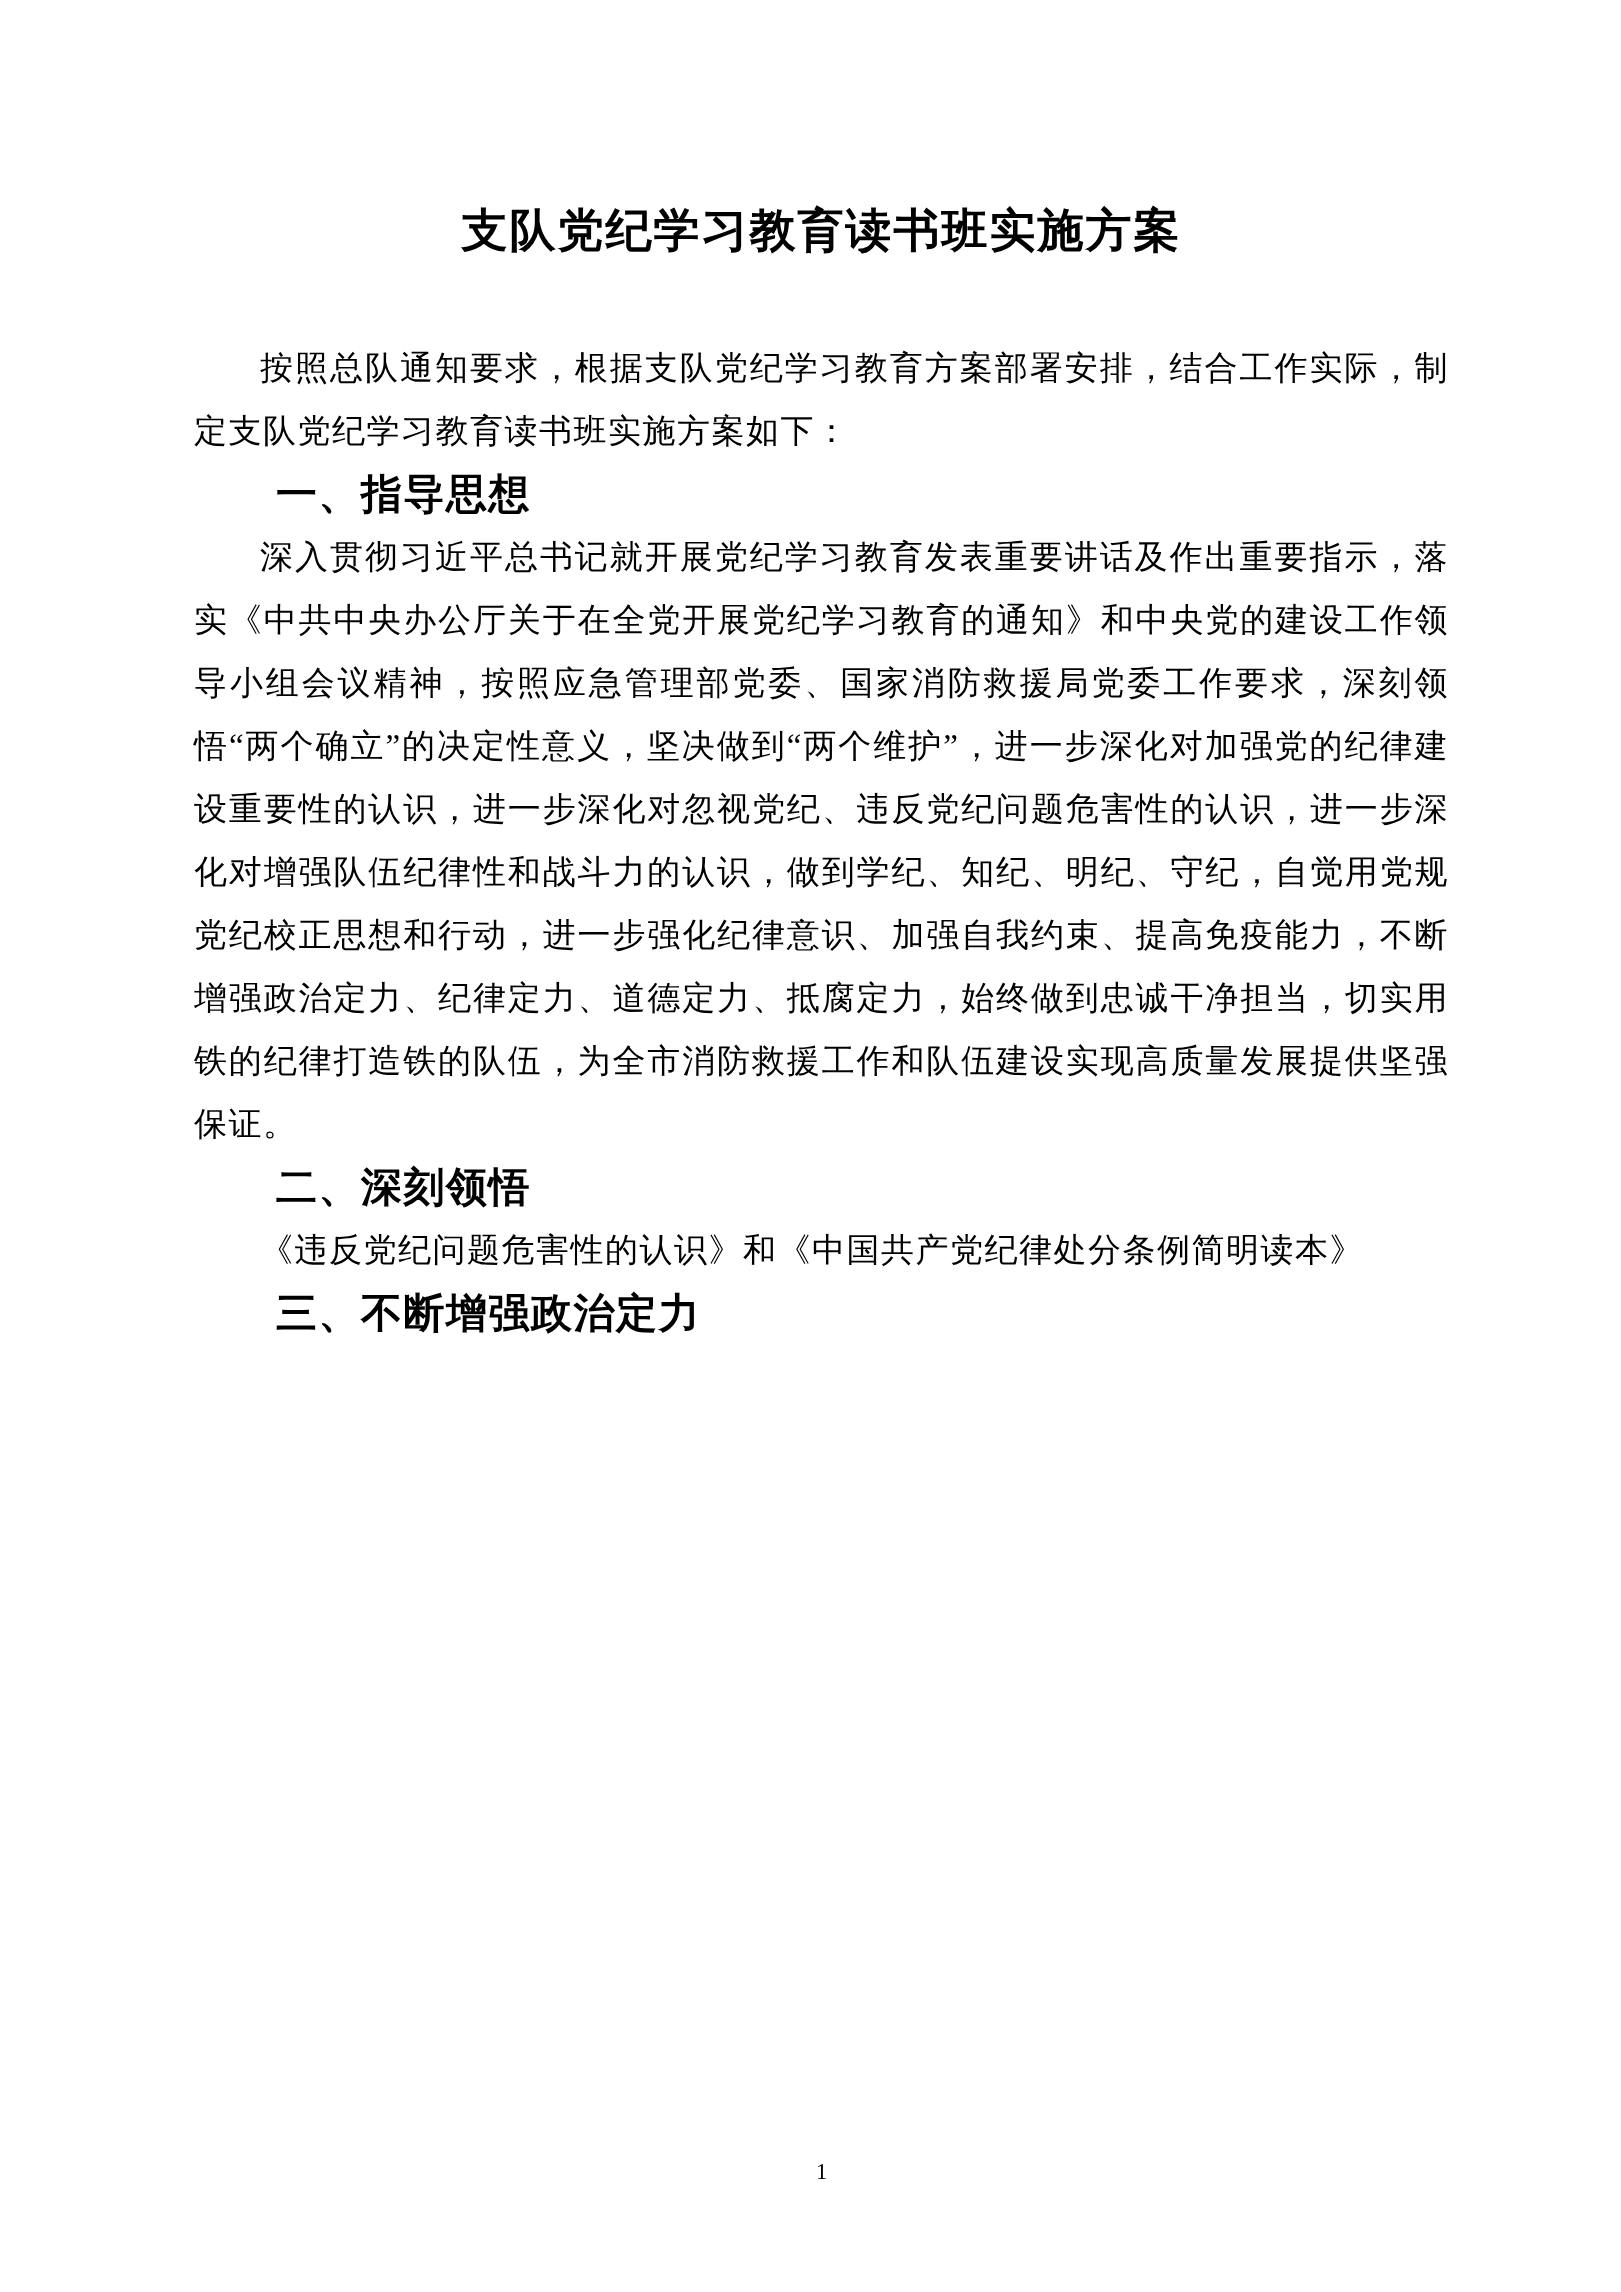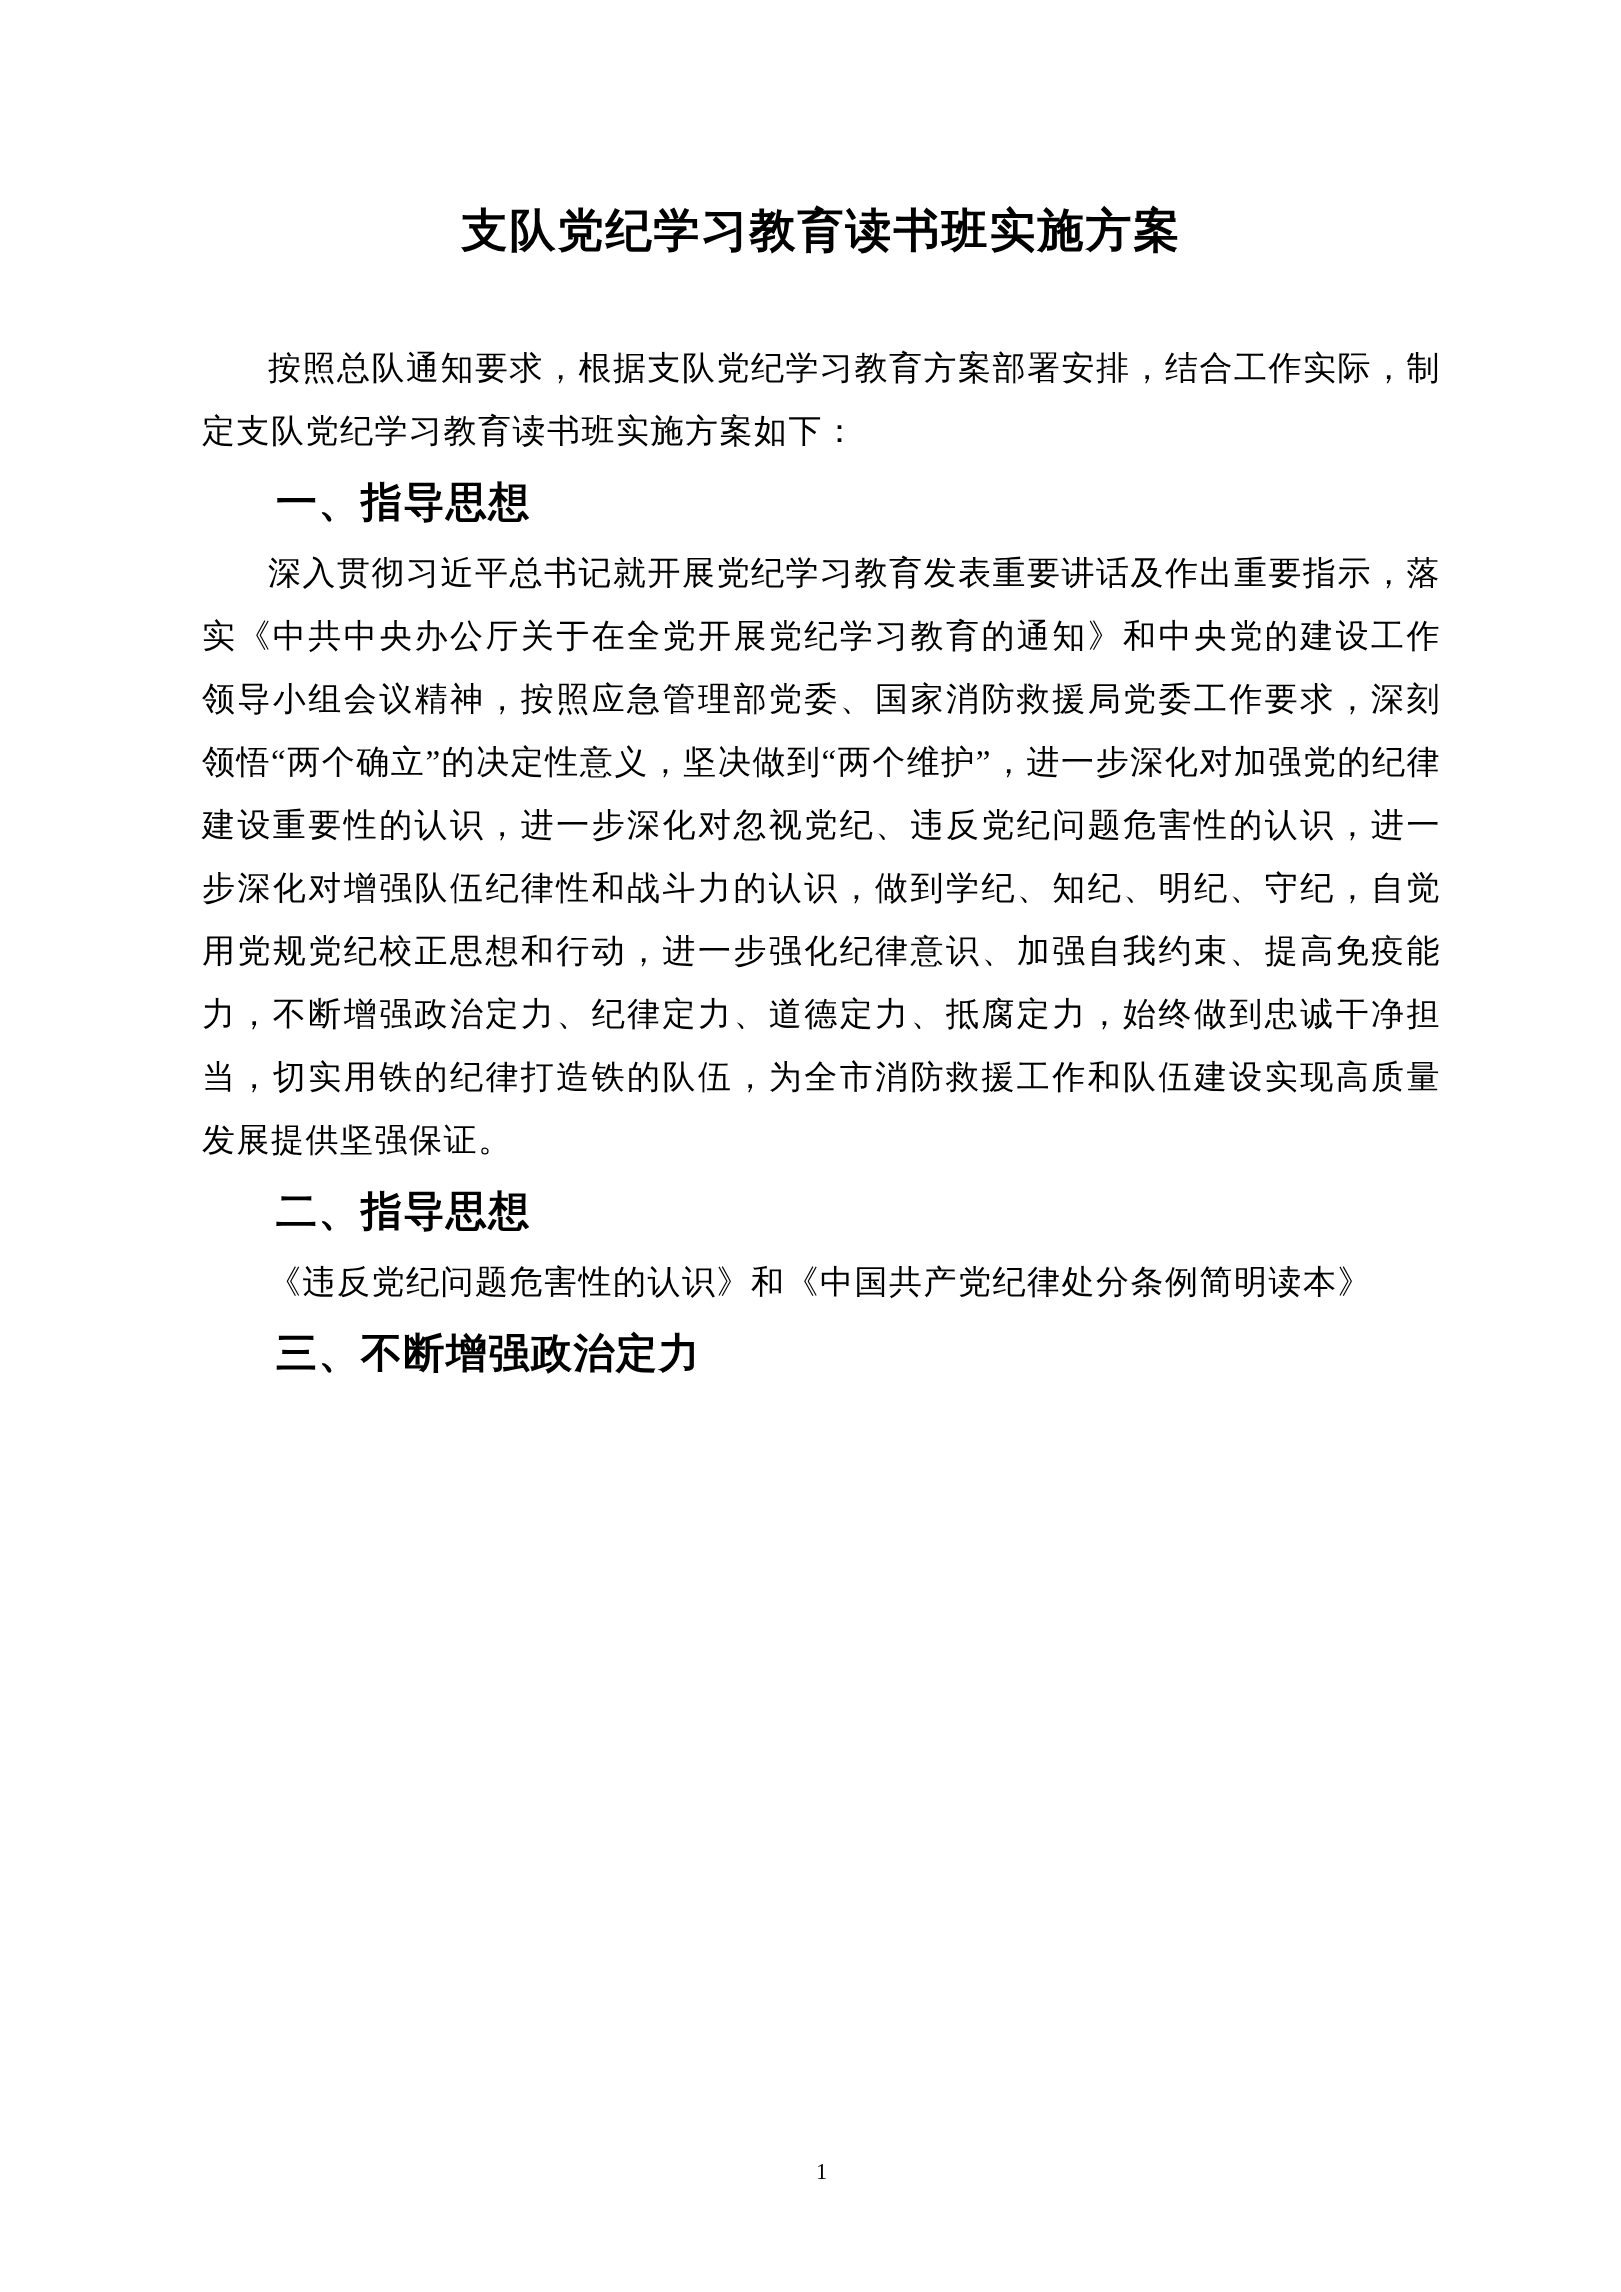--- a/index.html
+++ b/index.html
@@ -26,21 +26,21 @@
   .doc-title {
     margin: 0 0 76px 0;
     font-size: 46px;
     font-weight: bold;
     text-align: center;
     letter-spacing: 2px;
     line-height: 1.3;
     font-family: "Liberation Serif", "DejaVu Serif", serif;
   }
   .para {
-    margin: 8px;
+    margin: 0;
     font-size: 33px;
     line-height: 63px;
     text-align: justify;
     text-justify: inter-character;
     text-indent: 2em;
     letter-spacing: 1.5px;
     font-family: "Liberation Serif", "DejaVu Serif", serif;
   }
   .para::after {
     
@@ -74,21 +74,21 @@
   <div class="content">
 
     <h1 class="doc-title">支队党纪学习教育读书班实施方案</h1>
 
     <p class="para">按照总队通知要求，根据支队党纪学习教育方案部署安排，结合工作实际，制定支队党纪学习教育读书班实施方案如下：</p>
 
     <p class="heading">一、指导思想</p>
 
     <p class="para">深入贯彻习近平总书记就开展党纪学习教育发表重要讲话及作出重要指示，落实《中共中央办公厅关于在全党开展党纪学习教育的通知》和中央党的建设工作领导小组会议精神，按照应急管理部党委、国家消防救援局党委工作要求，深刻领悟“两个确立”的决定性意义，坚决做到“两个维护”，进一步深化对加强党的纪律建设重要性的认识，进一步深化对忽视党纪、违反党纪问题危害性的认识，进一步深化对增强队伍纪律性和战斗力的认识，做到学纪、知纪、明纪、守纪，自觉用党规党纪校正思想和行动，进一步强化纪律意识、加强自我约束、提高免疫能力，不断增强政治定力、纪律定力、道德定力、抵腐定力，始终做到忠诚干净担当，切实用铁的纪律打造铁的队伍，为全市消防救援工作和队伍建设实现高质量发展提供坚强保证。</p>
 
-    <p class="heading">二、指导思想</p>
+    <p class="heading">二、深刻领悟</p>
 
     <p class="para">《违反党纪问题危害性的认识》和《中国共产党纪律处分条例简明读本》</p>
 
     <p class="heading">三、不断增强政治定力</p>
 
   </div>
 
   <div class="page-footer">1</div>
 </div>
 

